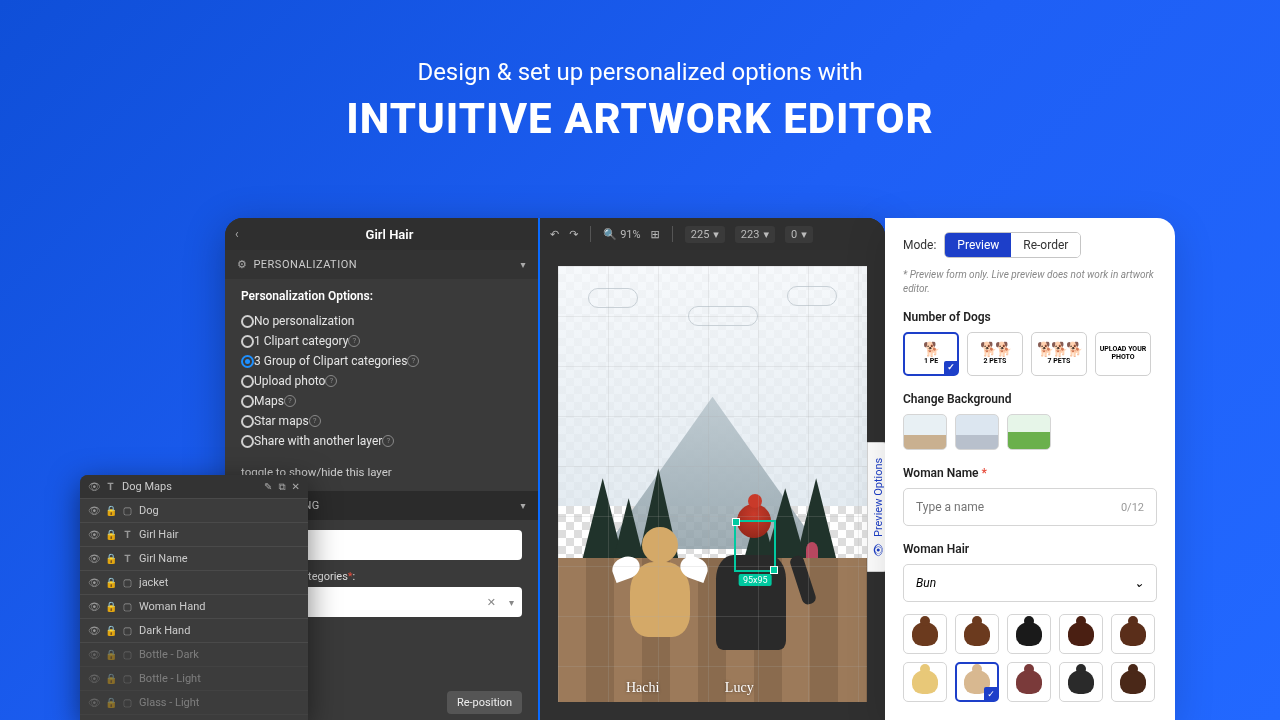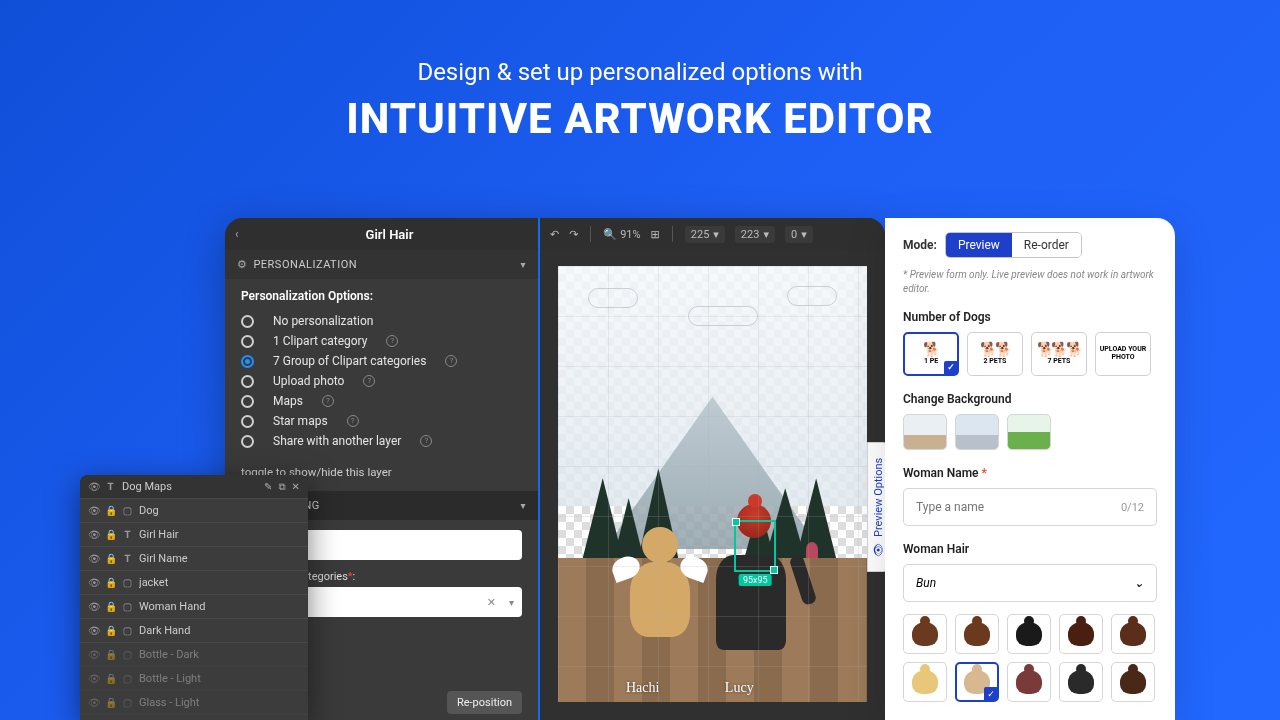--- a/index.html
+++ b/index.html
@@ -11,21 +11,21 @@
 .editor-window { position: absolute; left: 225px; top: 218px; width: 660px; height: 502px; background: #3a3a3a; border-radius: 18px 18px 0 0; overflow: hidden; box-shadow: 0 10px 40px rgba(0,0,0,.3); }
 .editor-left { position: absolute; left: 0; top: 0; width: 315px; height: 100%; background: #3a3a3a; color: #ddd; font-size: 12px; border-right: 2px solid #0a6bff; }
 .editor-header { display: flex; align-items: center; height: 32px; background: #2f2f2f; padding: 0 10px; }
 .back-icon { width: 16px; color: #aaa; cursor: pointer; }
 .editor-title { flex: 1; text-align: center; font-weight: 600; color: #fff; font-size: 13px; }
 .section-head { display: flex; align-items: center; justify-content: space-between; padding: 8px 12px; background: #333; font-size: 11px; letter-spacing: .5px; color: #ccc; }
 .section-head .gear { margin-right: 6px; color: #aaa; }
 .chev { color: #aaa; font-size: 10px; }
 .opts-block { padding: 10px 16px 14px; }
 .opts-title { font-weight: 600; margin-bottom: 8px; font-size: 12px; color: #fff; }
-.radio-row { display: flex; align-items: center; gap: 19px; padding: 3px 0; font-size: 12px; color: #e5e5e5; }
+.radio-row { display: flex; align-items: center; gap: 0; padding: 3px 0; font-size: 12px; color: #e5e5e5; }
 .radio { width: 13px; height: 13px; border-radius: 50%; border: 2px solid #d0d0d0; display: inline-block; position: relative; }
 .radio.checked { border-color: #1e90ff; }
 .radio.checked::after { content: ''; position: absolute; inset: 2px; border-radius: 50%; background: #1e90ff; }
 .q-icon { width: 12px; height: 12px; border: 1px solid #888; border-radius: 50%; font-size: 8px; line-height: 10px; text-align: center; color: #888; }
 .toggle-note { padding: 0 16px 12px; font-size: 11.5px; color: #ccc; }
 .inner-head { background: #2b2b2b; }
 .inner-fields { padding: 10px 16px; }
 .field-label { font-size: 11px; color: #ddd; margin-bottom: 4px; }
 .white-input { background: #fff; border-radius: 4px; height: 30px; display: flex; align-items: center; padding: 0 10px; color: #333; font-size: 12px; margin-bottom: 10px; position: relative; }
 .white-input .clear { position: absolute; right: 26px; color: #888; font-size: 11px; }
@@ -60,21 +60,21 @@
 .sel-box::before,.sel-box::after { content:''; position:absolute; width:6px; height:6px; background:#00c9a0; border:1px solid #fff; }
 .sel-box::before { left:-4px; top:-4px; } .sel-box::after { right:-4px; bottom:-4px; }
 .sel-label { position:absolute; bottom:-16px; left:50%; transform:translateX(-50%); background:#00c9a0; color:#fff; font-size:9px; padding:1px 4px; border-radius:2px; white-space:nowrap; }
 .hair-bun { position: absolute; top: 4px; left: 31px; width: 34px; height: 34px; background: radial-gradient(circle at 50% 30%, #c93a2a, #8b2418); border-radius: 50%; }
 .hair-knot { position: absolute; top: -6px; left: 42px; width: 14px; height: 14px; background: #c93a2a; border-radius: 50%; }
 .name-tag { position: absolute; bottom: 6px; color: #fff; font-family: cursive; font-size: 14px; text-shadow: 0 0 3px rgba(0,0,0,.5); }
 .grid-ov { position:absolute; inset:0; background-image: linear-gradient(#aaa3 1px,transparent 1px),linear-gradient(90deg,#aaa3 1px,transparent 1px); background-size: 50px 50px; pointer-events:none; }
 
 .right-panel { position: absolute; left: 885px; top: 218px; width: 290px; height: 502px; background: #fff; border-radius: 0 18px 0 0; padding: 14px 18px; overflow: hidden; box-shadow: 0 10px 40px rgba(0,0,0,.15); }
 .mode-row { display: flex; align-items: center; gap: 8px; font-size: 12px; }
-.mode-row .lbl { color: #333; font-weight: bold; }
+.mode-row .lbl { color: #333; }
 .seg { display: flex; border: 1px solid #c5c5c5; border-radius: 5px; overflow: hidden; }
 .seg-btn { padding: 5px 12px; font-size: 12px; background: #fff; color: #333; cursor: pointer; }
 .seg-btn.active { background: #1d3fc9; color: #fff; }
 .note { font-size: 10px; font-style: italic; color: #888; text-align: left; margin: 10px 0 14px; line-height: 1.4; }
 .plabel { font-size: 12px; font-weight: 600; color: #222; margin-bottom: 8px; }
 .dog-opts { display: flex; gap: 8px; margin-bottom: 16px; }
 .dog-opt { width: 56px; height: 44px; border: 1px solid #d0d0d0; border-radius: 5px; display: flex; flex-direction: column; align-items: center; justify-content: center; font-size: 7px; font-weight: 700; cursor: pointer; position: relative; line-height: 1.1; }
 .dog-opt.sel { border-color: #1d3fc9; border-width: 2px; }
 .dog-opt .chk { position: absolute; bottom: -1px; right: -1px; width: 14px; height: 14px; background: #1d3fc9; color: #fff; font-size: 9px; display: flex; align-items: center; justify-content: center; border-radius: 2px 0 4px 0; }
 .dog-sil { font-size: 14px; color: #222; letter-spacing: -3px; }
@@ -130,21 +130,21 @@
           <span class="radio"></span>
           <span>No personalization</span>
         </div>
       <div class="radio-row">
           <span class="radio"></span>
           <span>1 Clipart category</span>
           <span class="q-icon">?</span>
         </div>
       <div class="radio-row">
           <span class="radio checked"></span>
-          <span>7 Group of Clipart categories</span>
+          <span>3 Group of Clipart categories</span>
           <span class="q-icon">?</span>
         </div>
       <div class="radio-row">
           <span class="radio"></span>
           <span>Upload photo</span>
           <span class="q-icon">?</span>
         </div>
       <div class="radio-row">
           <span class="radio"></span>
           <span>Maps</span>

